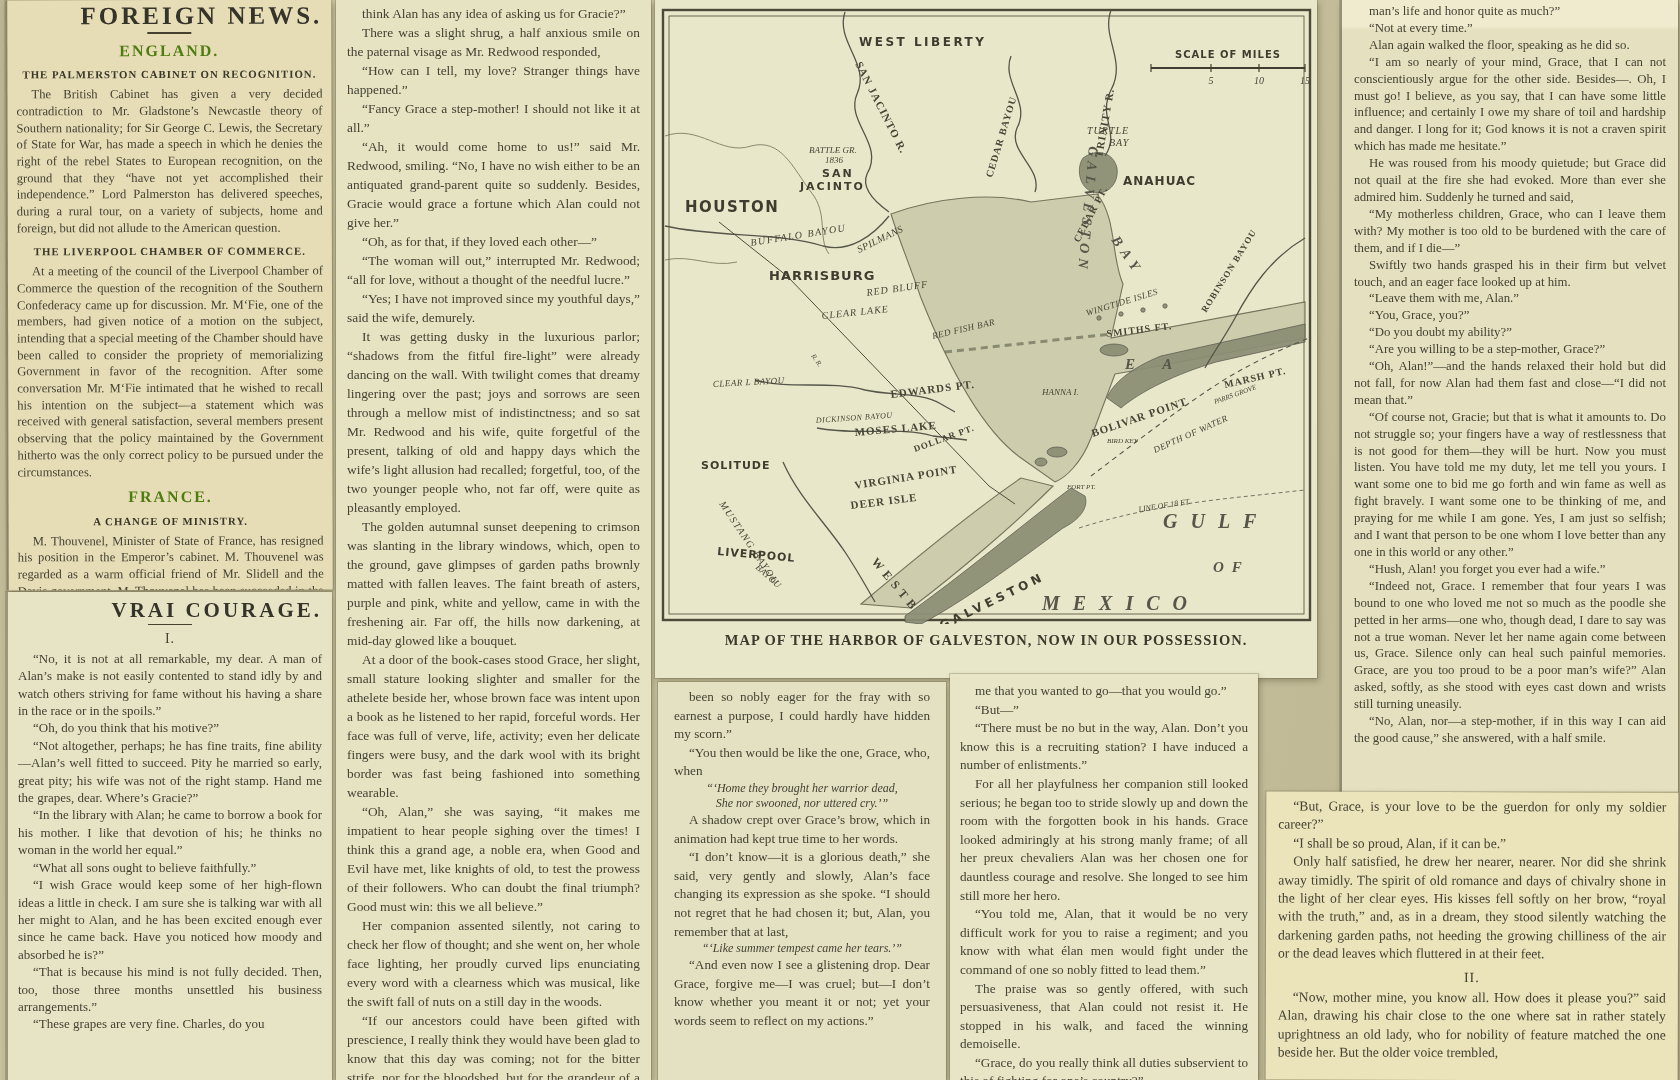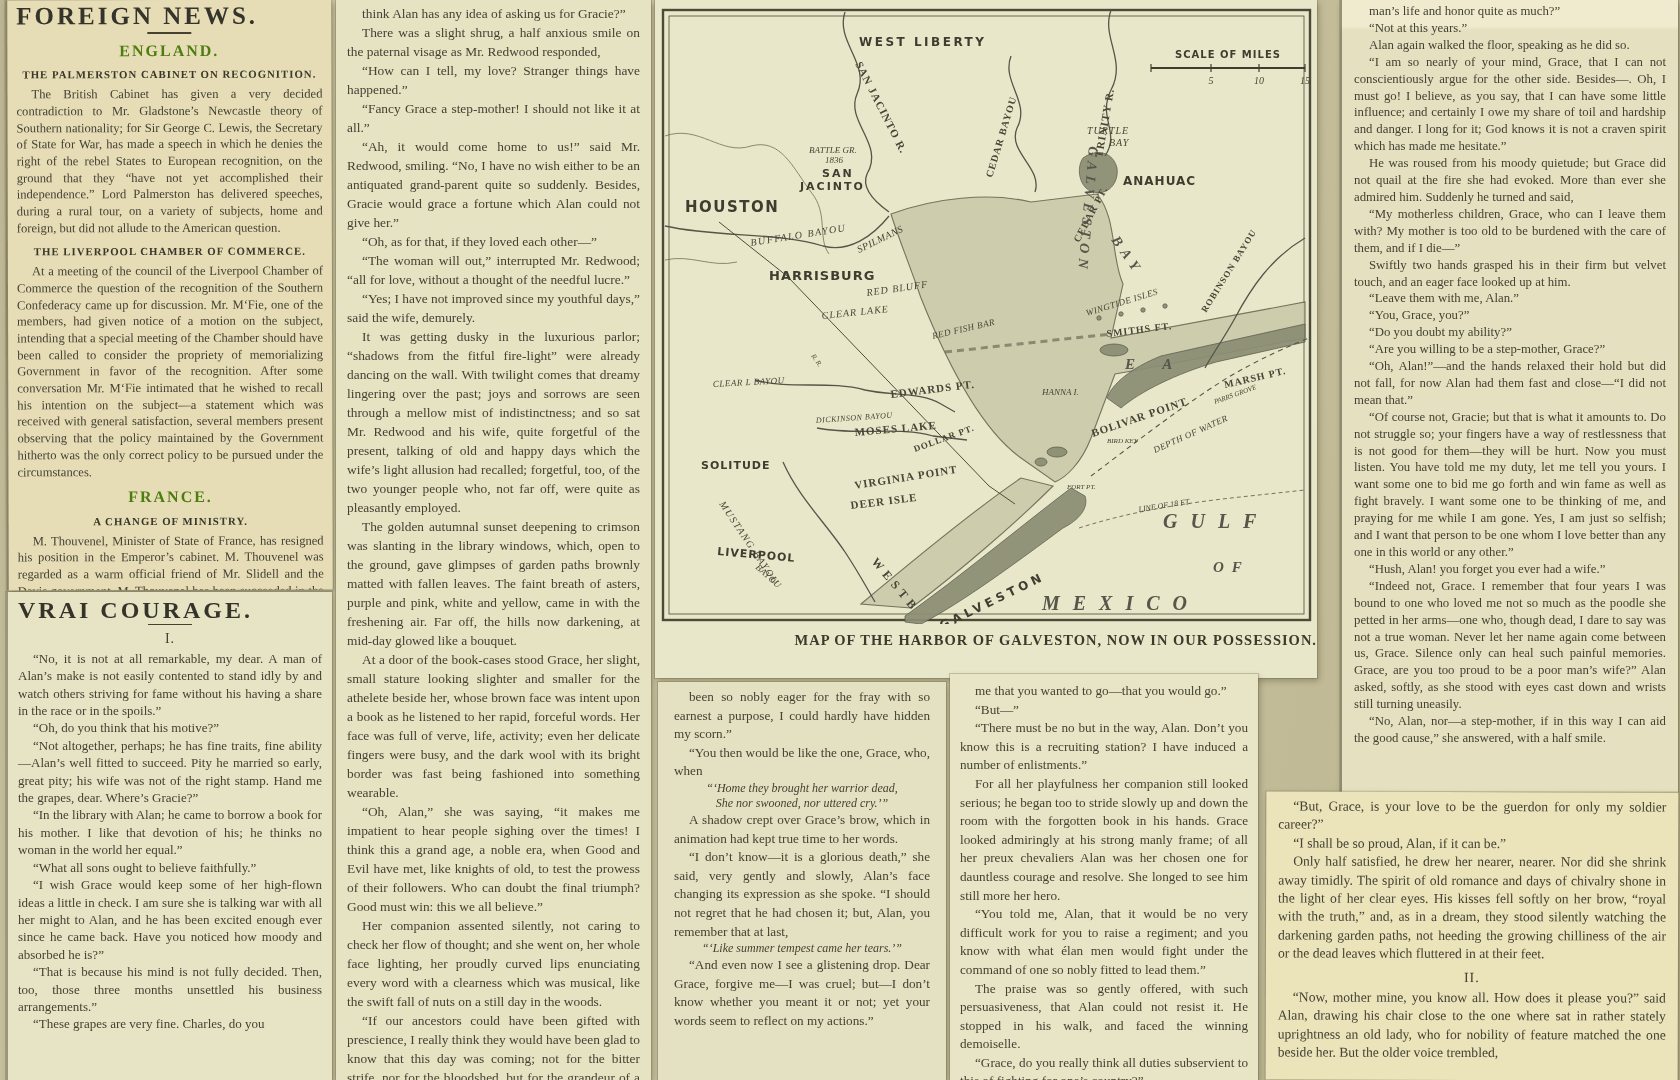--- a/index.html
+++ b/index.html
@@ -14,25 +14,25 @@
     position:absolute;box-sizing:border-box;overflow:hidden;
     box-shadow:0 0 0 1px rgba(95,88,58,.28),2px 3px 6px rgba(70,62,38,.35);
   }
   .tx{margin:0;}
   .p{ text-align:justify;text-indent:15px;}
   .h2{text-align:center;font-weight:bold;font-size:16px;letter-spacing:2px;margin:9px 0 3px;color:#4d7c0f;}
   .h3{text-align:center;font-weight:bold;font-size:10.8px;letter-spacing:1px;margin:7px 0 3px;color:#393729;}
   .h4{text-align:center;font-size:14px;letter-spacing:1px;margin:5px 0 2px;}
   .verse{text-align:center;font-style:italic;font-size:12px;line-height:15px;}
   .masthead{
-    text-align:left;font-weight:bold;font-size:25px;letter-spacing:3px;
+    text-align:right;font-weight:bold;font-size:25px;letter-spacing:3px;
     margin:6px 0 0;color:#35342a;
   }
   .masthead::after{content:"";display:block;width:44px;border-top:2px solid #45432f;margin:7px auto 2px;}
-  .masthead.small{font-size:24px;}
+  .masthead.small{font-size:21px;}
   .masthead.small::after{border-top-width:1px;margin-top:5px;}
 
   
   #col1f{left:6px;top:0;width:326px;height:590px;background:#e6dcb6;padding:2px 9px 4px;
          font-size:12.6px;line-height:16.7px;border-left:2px solid rgba(60,55,35,.55);transform:rotate(-.15deg);}
   #col1v{left:6px;top:592px;width:326px;height:488px;background:#e7e4c5;padding:4px 10px;
          font-size:13px;line-height:17.4px;border-left:2px solid rgba(60,55,35,.45);}
   #col2{left:336px;top:0;width:315px;height:1080px;background:#e6e3c3;padding:4px 11px;
         font-size:13.4px;line-height:19px;}
   #mapblock{left:655px;top:0;width:662px;height:678px;background:#e9e7c9;padding:6px 0 0;}
@@ -40,21 +40,21 @@
         font-size:13.2px;line-height:18.6px;}
   #col4{left:950px;top:674px;width:308px;height:406px;background:#e7e5c5;padding:8px 10px;
         font-size:13.2px;line-height:18.6px;}
   #col5a{left:1340px;top:0;width:338px;height:792px;padding:3px 12px;
          background:linear-gradient(#f0ebce 0 26px,#e5e1c0 30px);
          font-size:12.8px;line-height:16.9px;border-left:2px solid rgba(60,55,35,.5);}
   #col5b{left:1266px;top:792px;width:412px;height:288px;background:#ebe3ba;padding:6px 12px;
          font-size:13.6px;line-height:18.4px;transform:rotate(.15deg);}
 
   .caption{
-    text-align:right;font-weight:bold;font-size:14.5px;letter-spacing:1px;
+    text-align:center;font-weight:bold;font-size:14.5px;letter-spacing:1px;
     color:#3c3a2c;margin-top:8px;
   }
 
   
   svg{display:block;margin:0 auto;}
   .mb{fill:none;stroke:#4c4a38;stroke-width:2.4;}
   .mb2{fill:none;stroke:#4c4a38;stroke-width:.8;}
   .water{fill:#c9c8a8;stroke:#60604c;stroke-width:1.1;opacity:.85;}
   .land{fill:#8b8e74;stroke:#55554a;stroke-width:.8;opacity:.92;}
   .riv{fill:none;stroke:#55554a;stroke-width:1.3;}
@@ -244,21 +244,21 @@
       <div class="tx p">For all her playfulness her companion still looked serious; he began too to stride slowly up and down the room with the forgotten book in his hands.  Grace looked admiringly at his strong manly frame; of all her preux chevaliers Alan was her chosen one for dauntless courage and resolve.  She longed to see him still more her hero.</div>
       <div class="tx p">“You told me, Alan, that it would be no very difficult work for you to raise a regiment; and you know with what élan men would fight under the command of one so nobly fitted to lead them.”</div>
       <div class="tx p">The praise was so gently offered, with such persuasiveness, that Alan could not resist it.  He stopped in his walk, and faced the winning demoiselle.</div>
       <div class="tx p">“Grace, do you really think all duties subservient to this of fighting for one’s country?”</div>
     </div>
 </div>
 
 <div id="col5a" class="clip">
   <div>
       <div class="tx p">man’s life and honor quite as much?”</div>
-      <div class="tx p">“Not at this years.”</div>
+      <div class="tx p">“Not at every time.”</div>
       <div class="tx p">Alan again walked the floor, speaking as he did so.</div>
       <div class="tx p">“I am so nearly of your mind, Grace, that I can not conscientiously argue for the other side.  Besides—.  Oh, I must go!  I believe, as you say, that I can have some little influence; and certainly I owe my share of toil and hardship and danger.  I long for it; God knows it is not a craven spirit which has made me hesitate.”</div>
       <div class="tx p">He was roused from his moody quietude; but Grace did not quail at the fire she had evoked.  More than ever she admired him.  Suddenly he turned and said,</div>
       <div class="tx p">“My motherless children, Grace, who can I leave them with?  My mother is too old to be burdened with the care of them, and if I die—”</div>
       <div class="tx p">Swiftly two hands grasped his in their firm but velvet touch, and an eager face looked up at him.</div>
       <div class="tx p">“Leave them with me, Alan.”</div>
       <div class="tx p">“You, Grace, you?”</div>
       <div class="tx p">“Do you doubt my ability?”</div>
       <div class="tx p">“Are you willing to be a step-mother, Grace?”</div>
       <div class="tx p">“Oh, Alan!”—and the hands relaxed their hold but did not fall, for now Alan had them fast and close—“I did not mean that.”</div>

